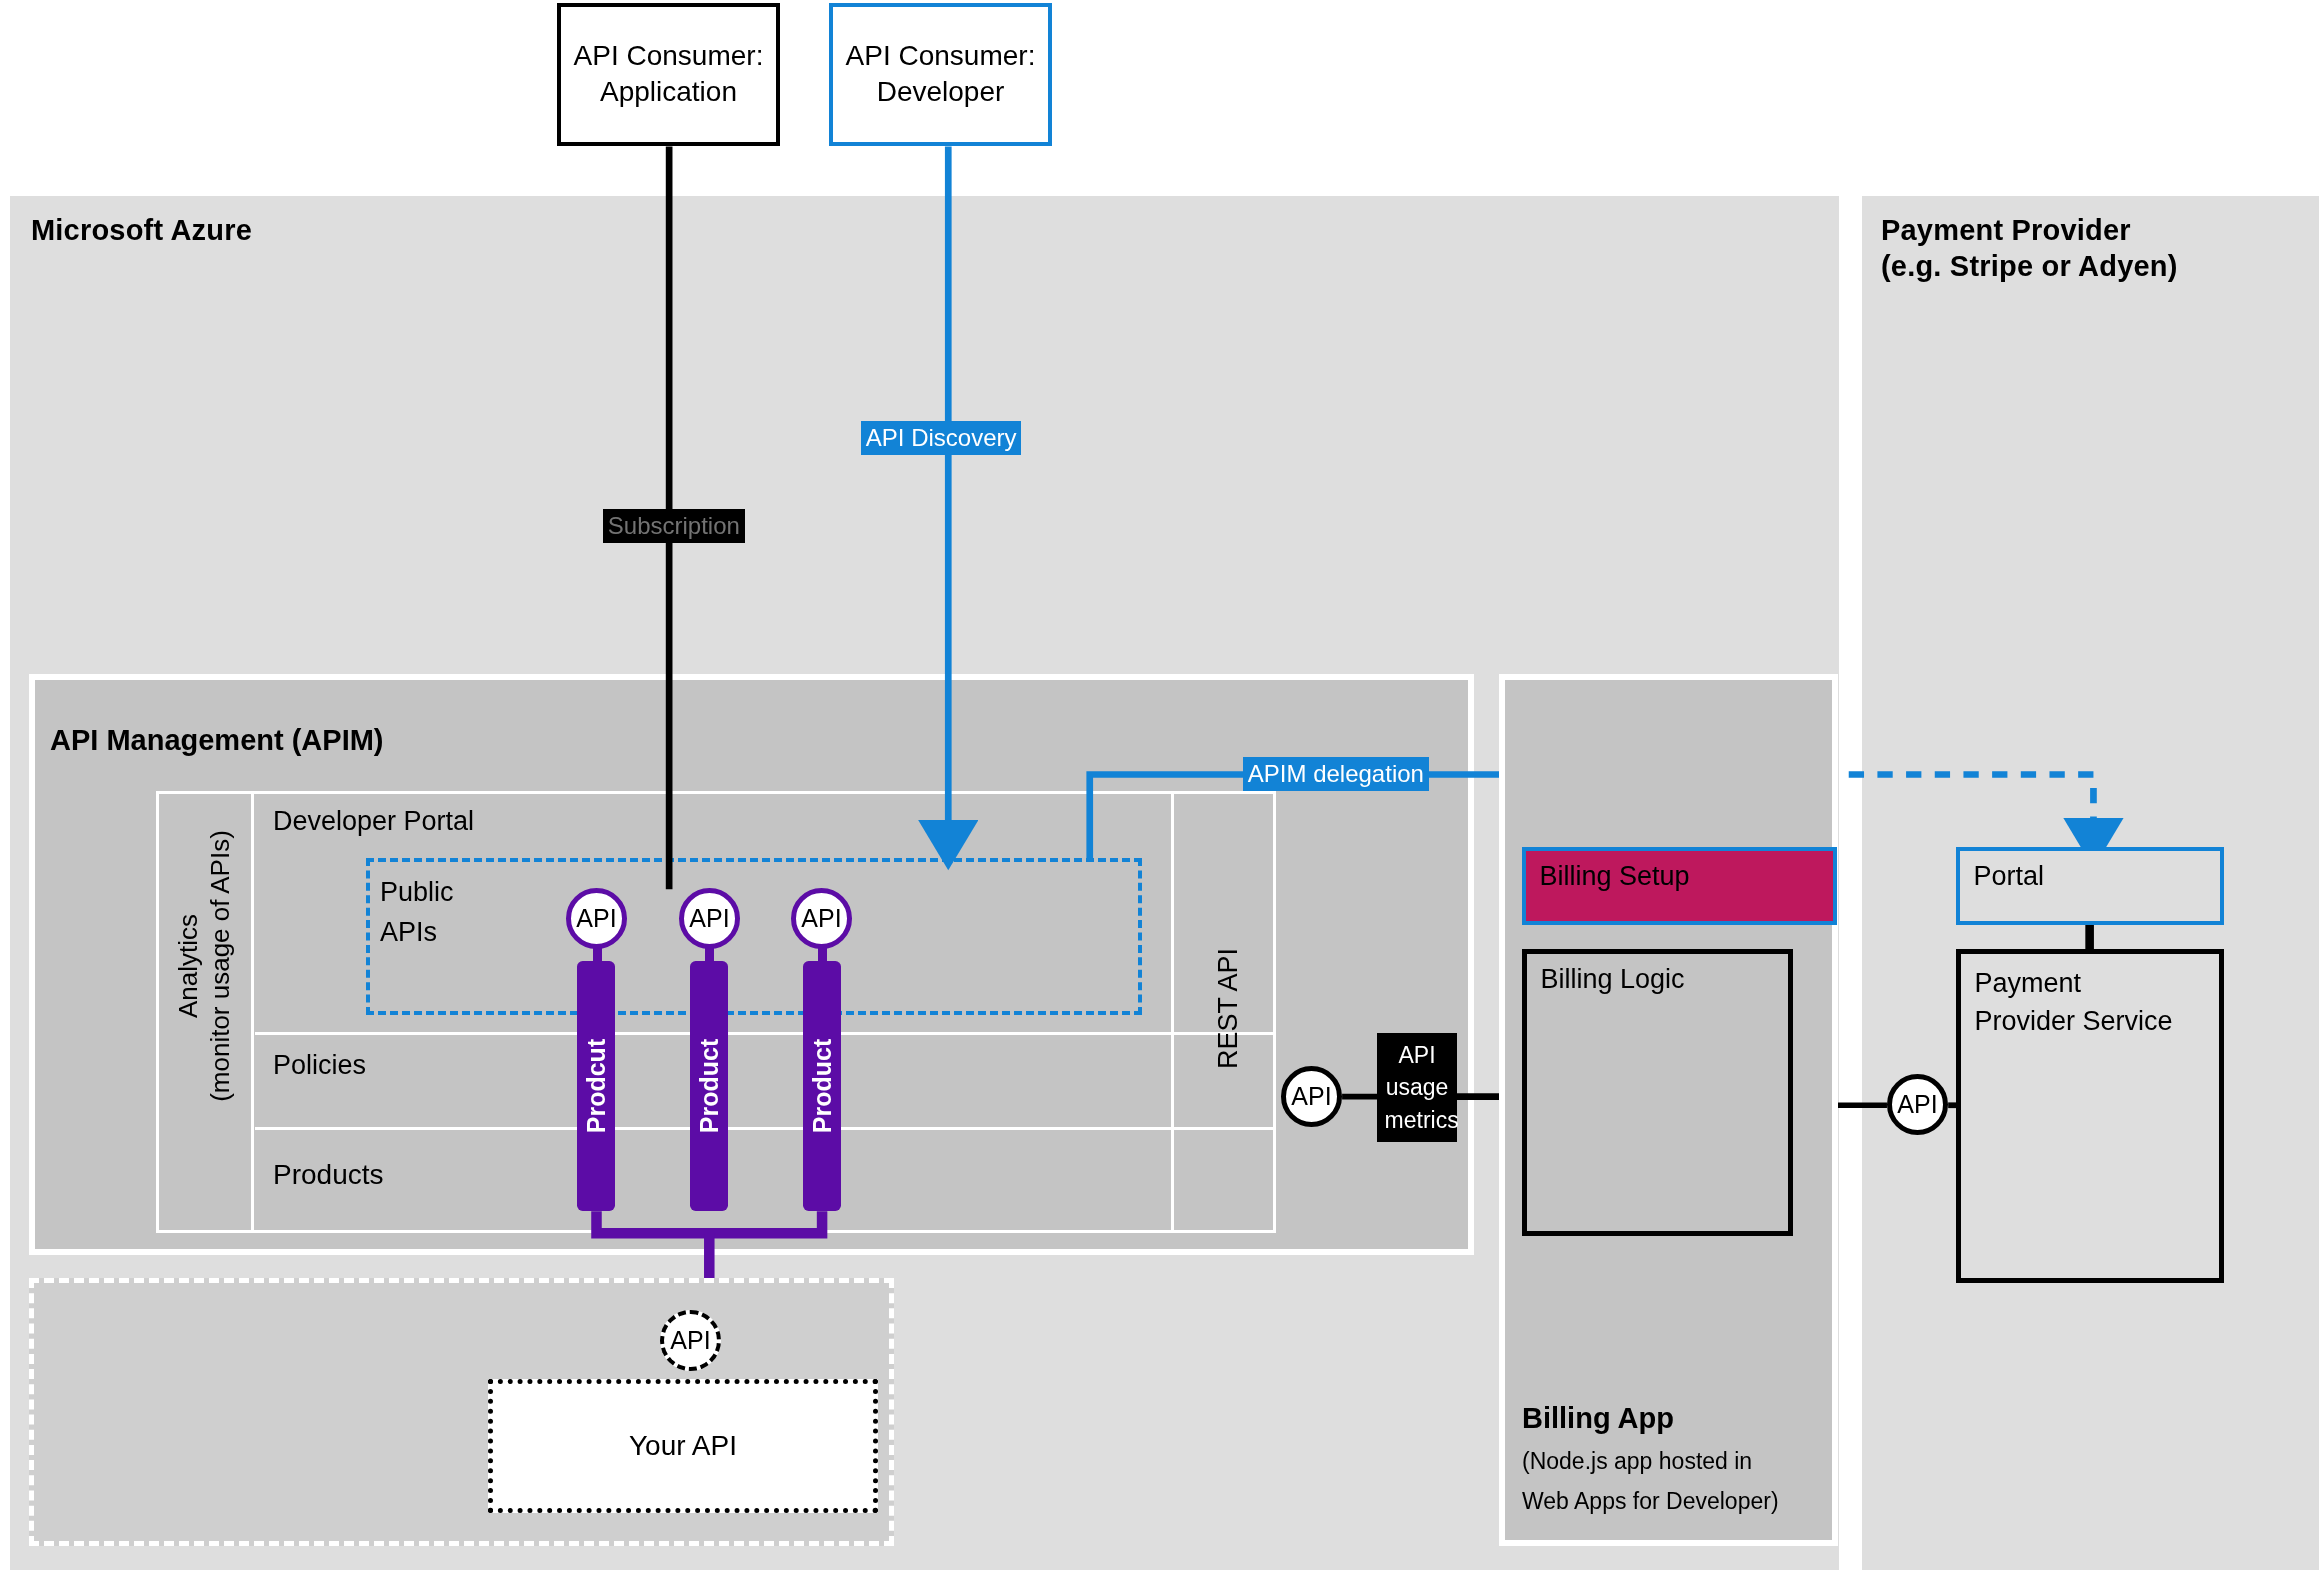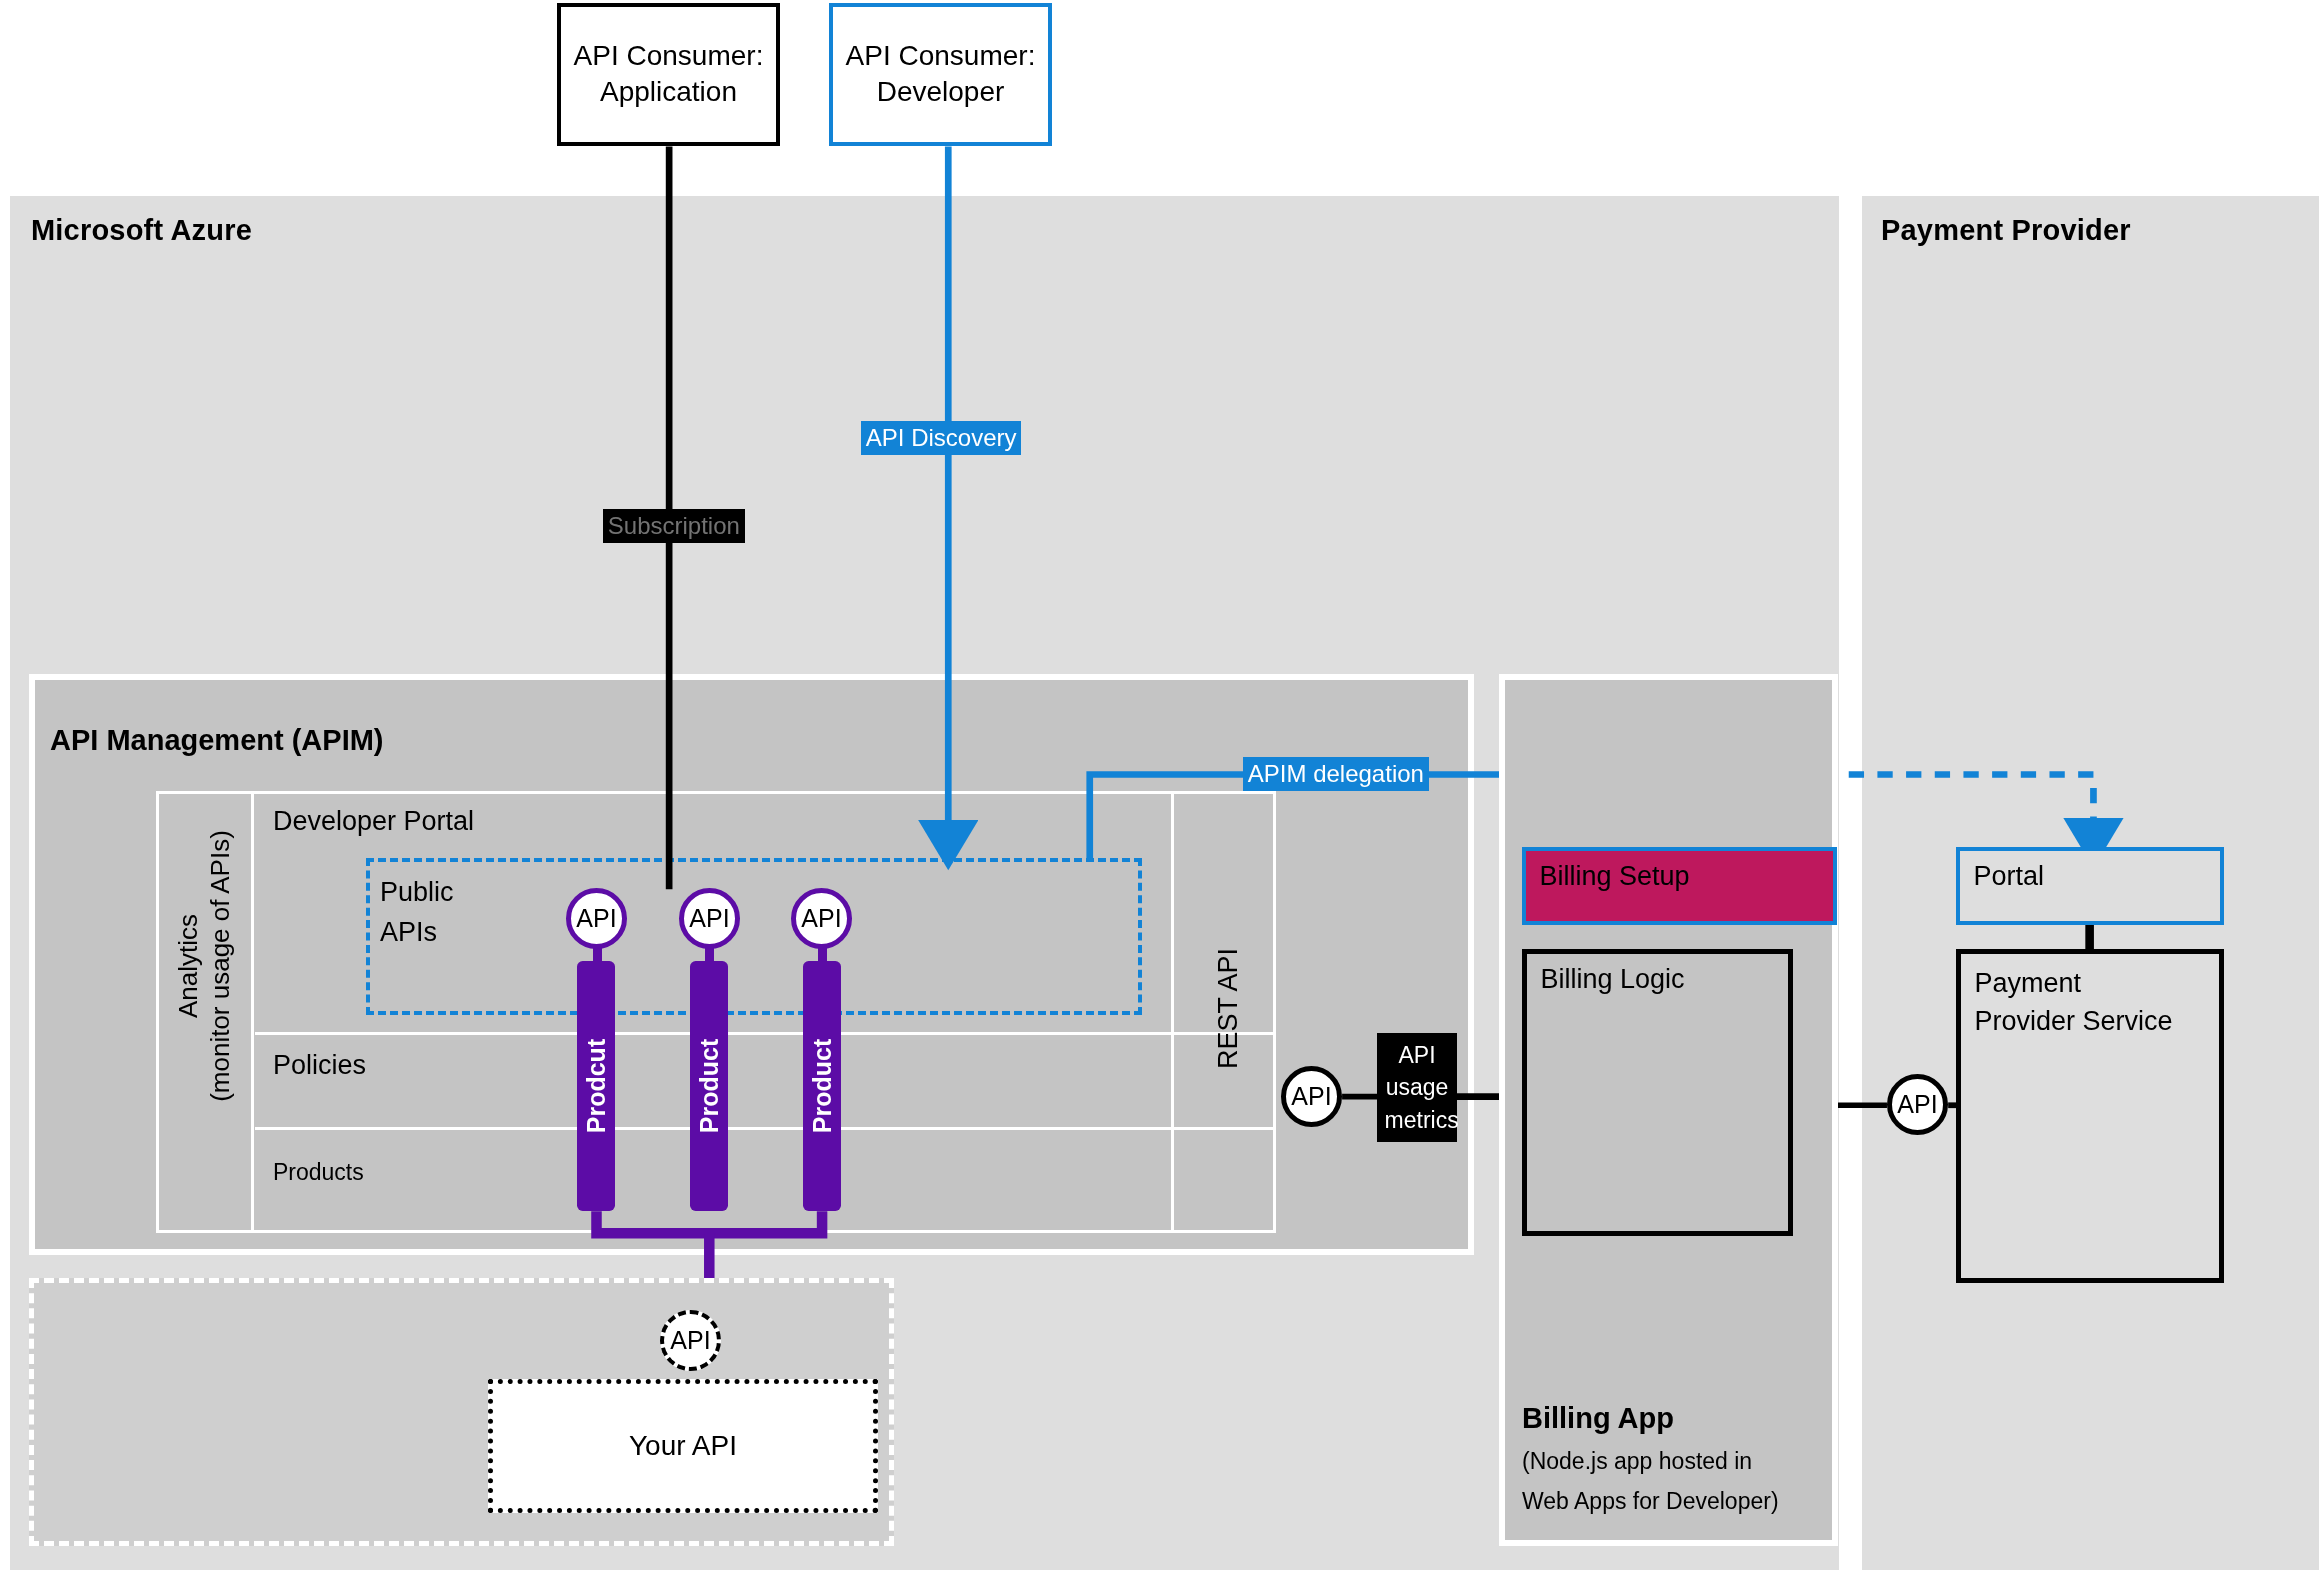--- a/index.html
+++ b/index.html
@@ -30,21 +30,21 @@
   .apim-grid{left:156px;top:791px;width:1120px;height:442px;border:3.8px solid #ffffff;}
   .analytics-col{left:156px;top:791px;width:98px;height:442px;border-right:3.8px solid #ffffff;}
   .analytics-label{position:absolute;left:-153px;top:143px;width:401px;
         transform:rotate(-90deg);transform-origin:center;
         text-align:center;font-size:26px;line-height:32px;white-space:nowrap;}
   .row-devportal{left:255px;top:791px;width:1021px;height:244px;border-bottom:3.8px solid #ffffff;}
   .row-policies{left:255px;top:1034px;width:1021px;height:96px;border-bottom:3.8px solid #ffffff;}
   .row-products{left:255px;top:1130px;width:1021px;height:102px;}
   .devportal-label{left:273px;top:806px;font-size:27px;}
   .policies-label{left:273px;top:1050px;font-size:27px;}
-  .products-label{left:273px;top:1159px;font-size:23px;}
+  .products-label{left:273px;top:1159px;font-size:28px;}
 
   
   .restapi-col{left:1171px;top:791px;width:105px;height:442px;border-left:3.8px solid #ffffff;}
   .restapi-label{position:absolute;left:-94px;top:202px;width:296px;
         transform:rotate(-90deg);transform-origin:center;text-align:center;
         font-size:27px;white-space:nowrap;}
 
   
   .publicapis{left:366px;top:858px;width:776px;height:157px;
               border:4.8px dashed #1283d6;}
@@ -95,20 +95,21 @@
   svg.overlay{position:absolute;left:0;top:0;width:2320px;height:1571px;pointer-events:none;}
 </style>
 </head>
 <body>
 
 <div class="abs panel-azure"></div>
 <div class="abs panel-payment"></div>
 <div class="abs panel-title azure-title">Microsoft Azure</div>
 <div class="abs panel-title payment-title">
   <div>Payment Provider</div>
+  <div>(e.g. Stripe or Adyen)</div>
 </div>
 
 <div class="abs consumer consumer-app">
   <div>
     <div>API Consumer:</div>
     <div>Application</div>
   </div>
 </div>
 <div class="abs consumer consumer-dev">
   <div>

